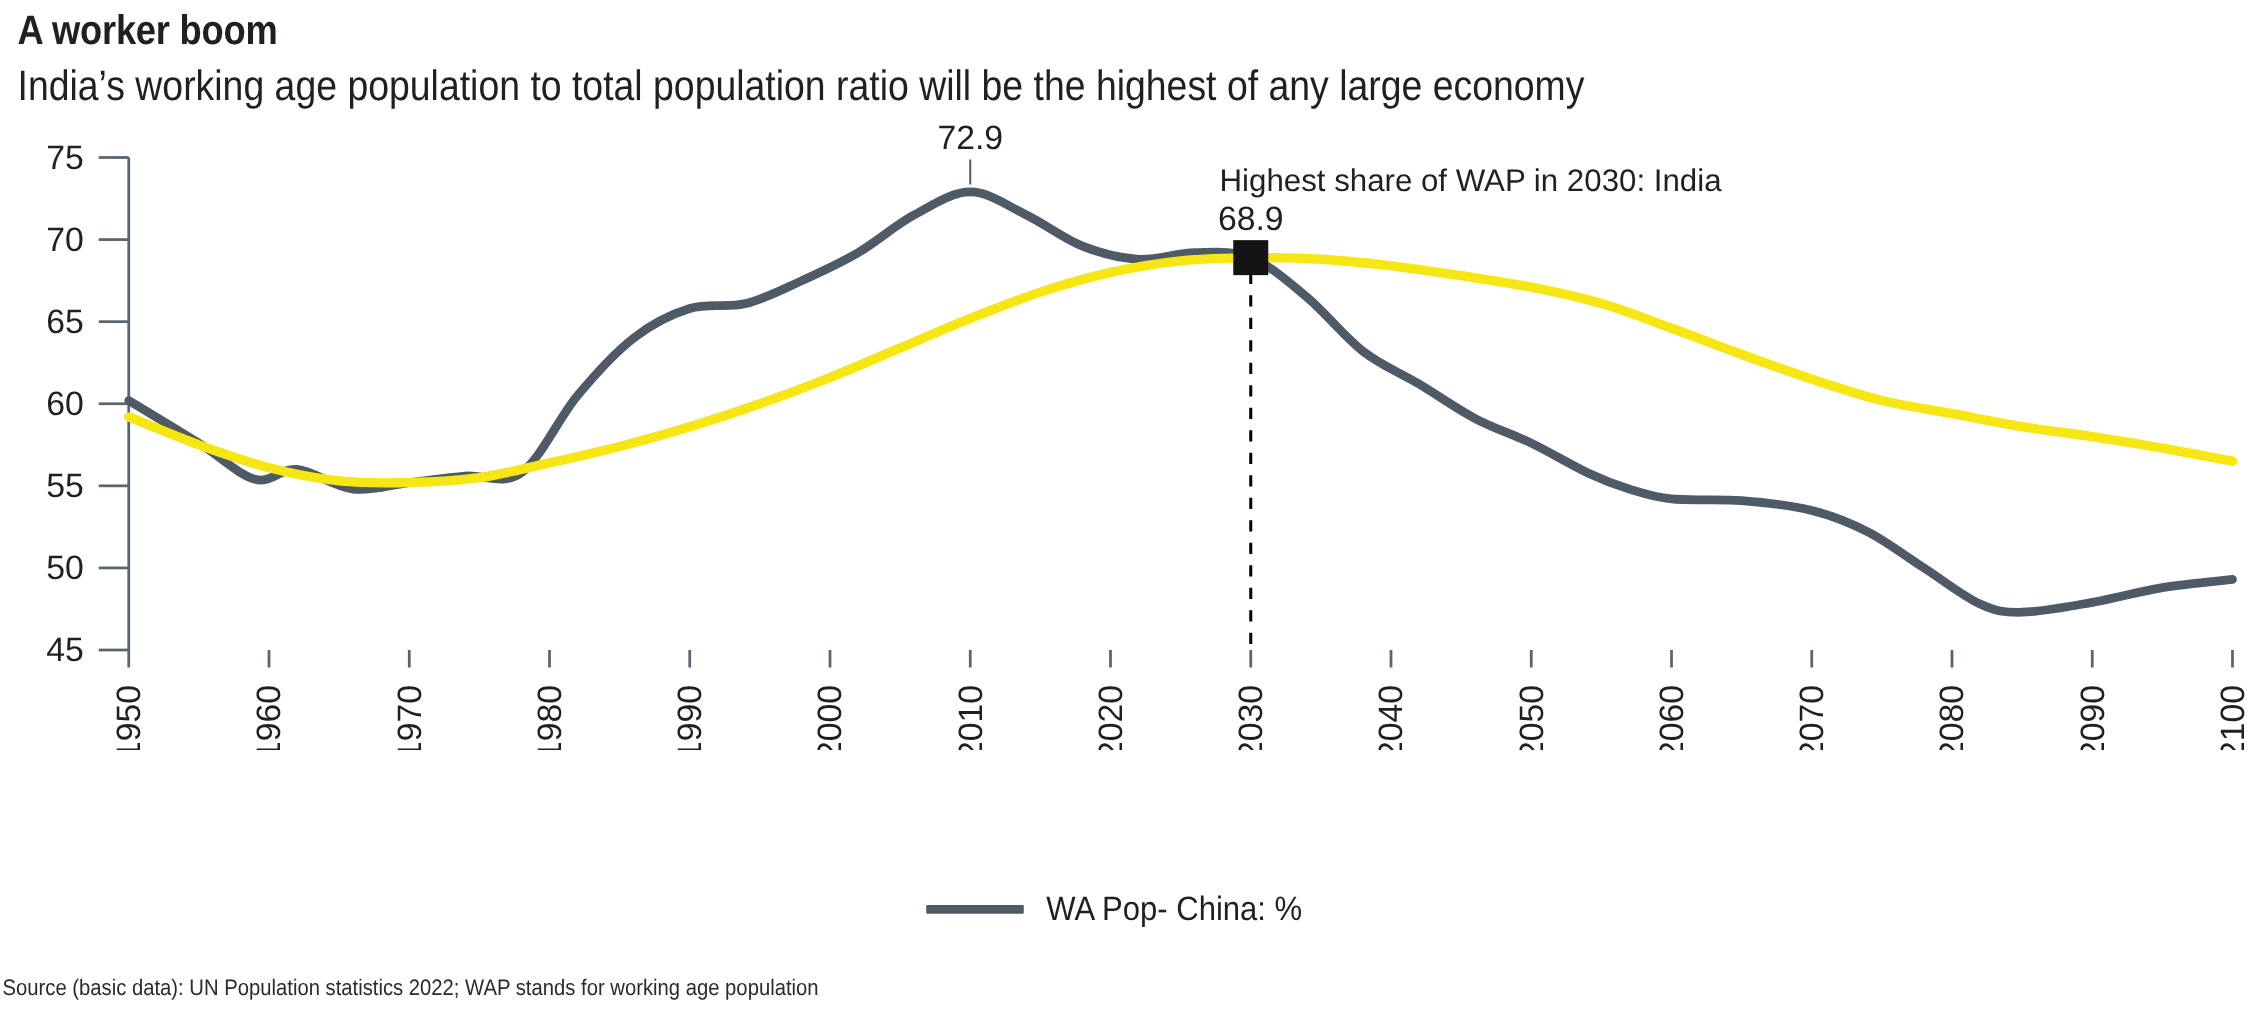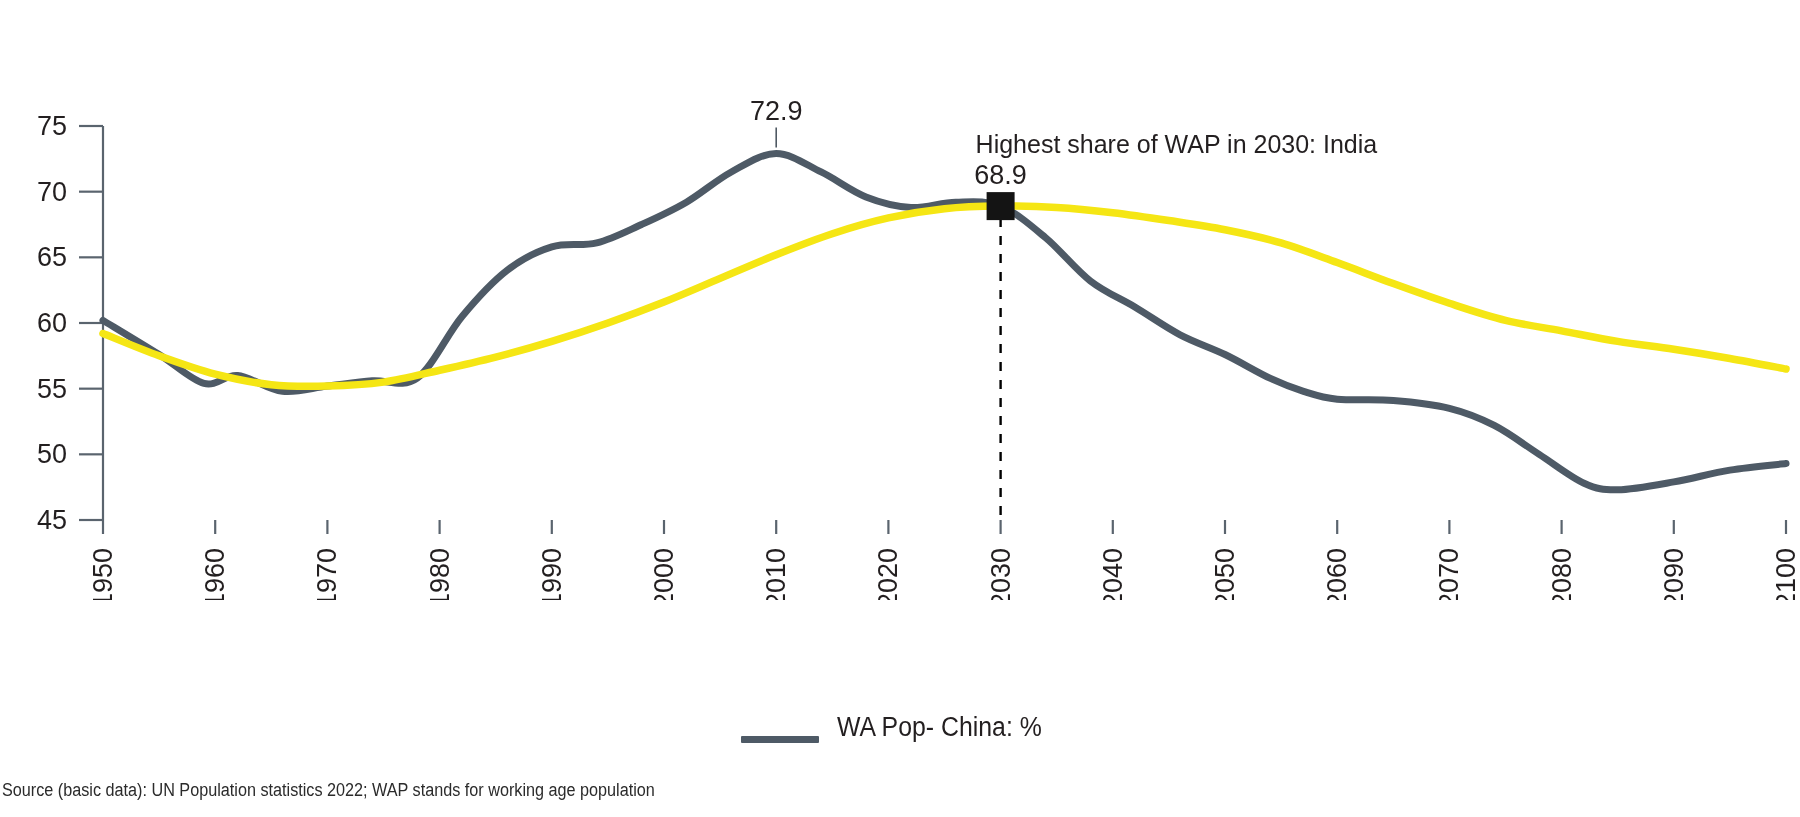--- a/index.html
+++ b/index.html
@@ -117,21 +117,21 @@
     left: 0;
     top: 712px;
     width: 1800px;
     display: flex;
     justify-content: center;
     align-items: center;
     gap: 128px;
   }
   .legend-item {
     display: flex;
-    align-items: flex-end;
+    align-items: center;
     gap: 18px;
   }
   .legend-swatch {
     display: block;
     width: 78px;
     height: 7px;
     border-radius: 1px;
   }
   .legend-label {
     font-family: "Liberation Sans Narrow", "Liberation Sans", sans-serif;
@@ -153,20 +153,24 @@
     white-space: nowrap;
     transform: scaleX(0.9);
     transform-origin: left center;
   }
 </style>
 </head>
 <body>
 
 <div id="page">
 
+  <div id="header">
+    <h1 id="chart-title">A worker boom</h1>
+    <h2 id="chart-subtitle">India’s working age population to total population ratio will be the highest of any large economy</h2>
+  </div>
 
   <div id="plot-wrap">
     <svg id="plot-svg" width="1800" height="500" viewBox="0 0 1800 500">
       <g id="y-tick-labels">
           <text class="ylabel-text" x="67" y="429" text-anchor="end">45</text>
           <text class="ylabel-text" x="67" y="363.33333333333337" text-anchor="end">50</text>
           <text class="ylabel-text" x="67" y="297.6666666666667" text-anchor="end">55</text>
           <text class="ylabel-text" x="67" y="232" text-anchor="end">60</text>
           <text class="ylabel-text" x="67" y="166.33333333333337" text-anchor="end">65</text>
           <text class="ylabel-text" x="67" y="100.66666666666663" text-anchor="end">70</text>

